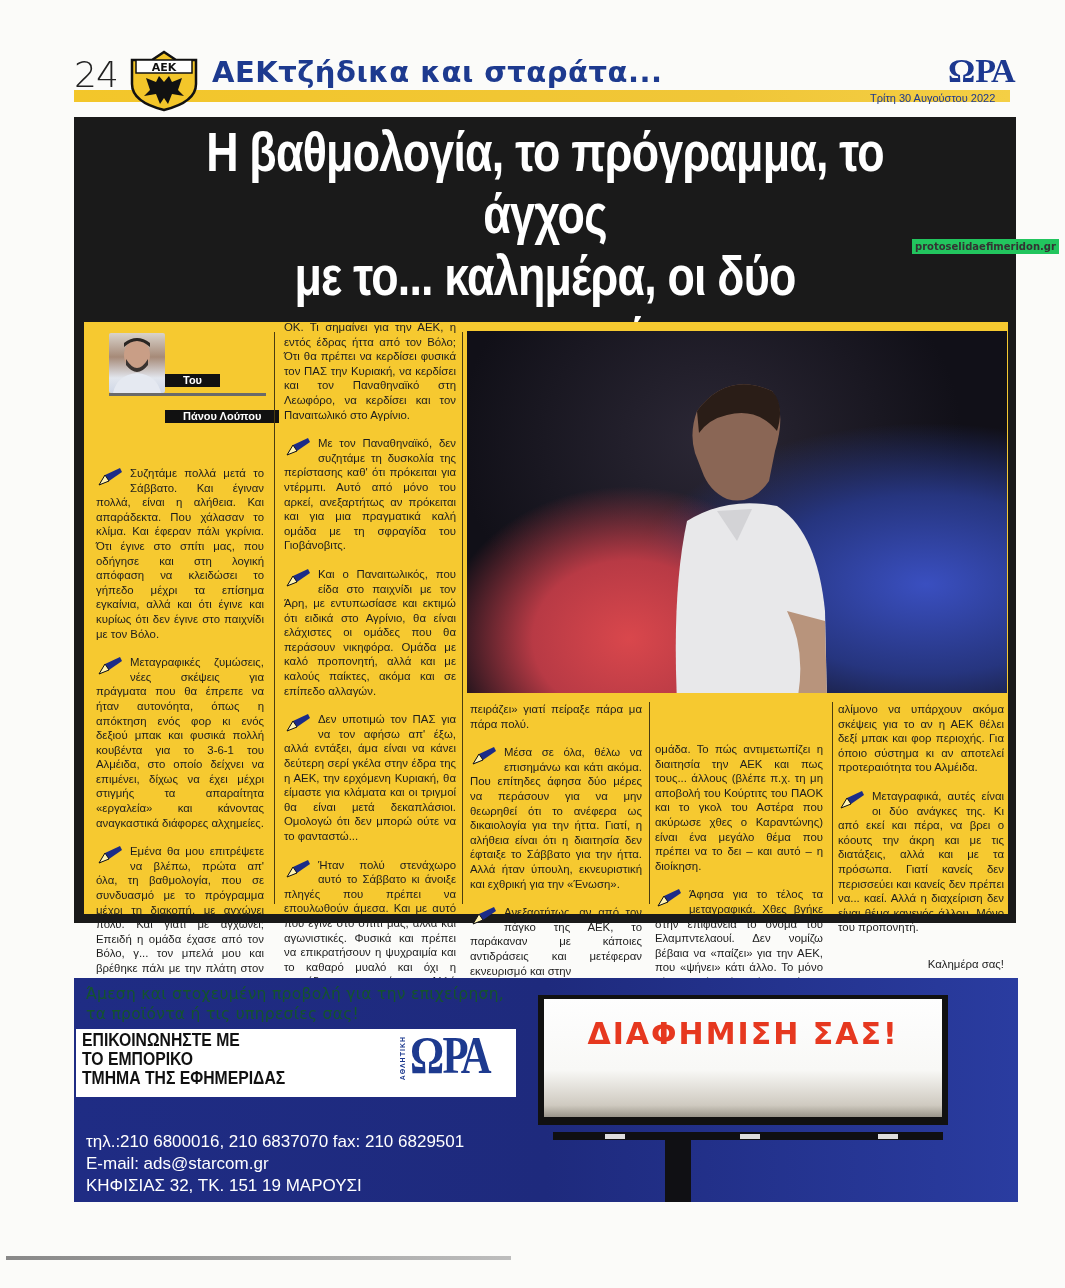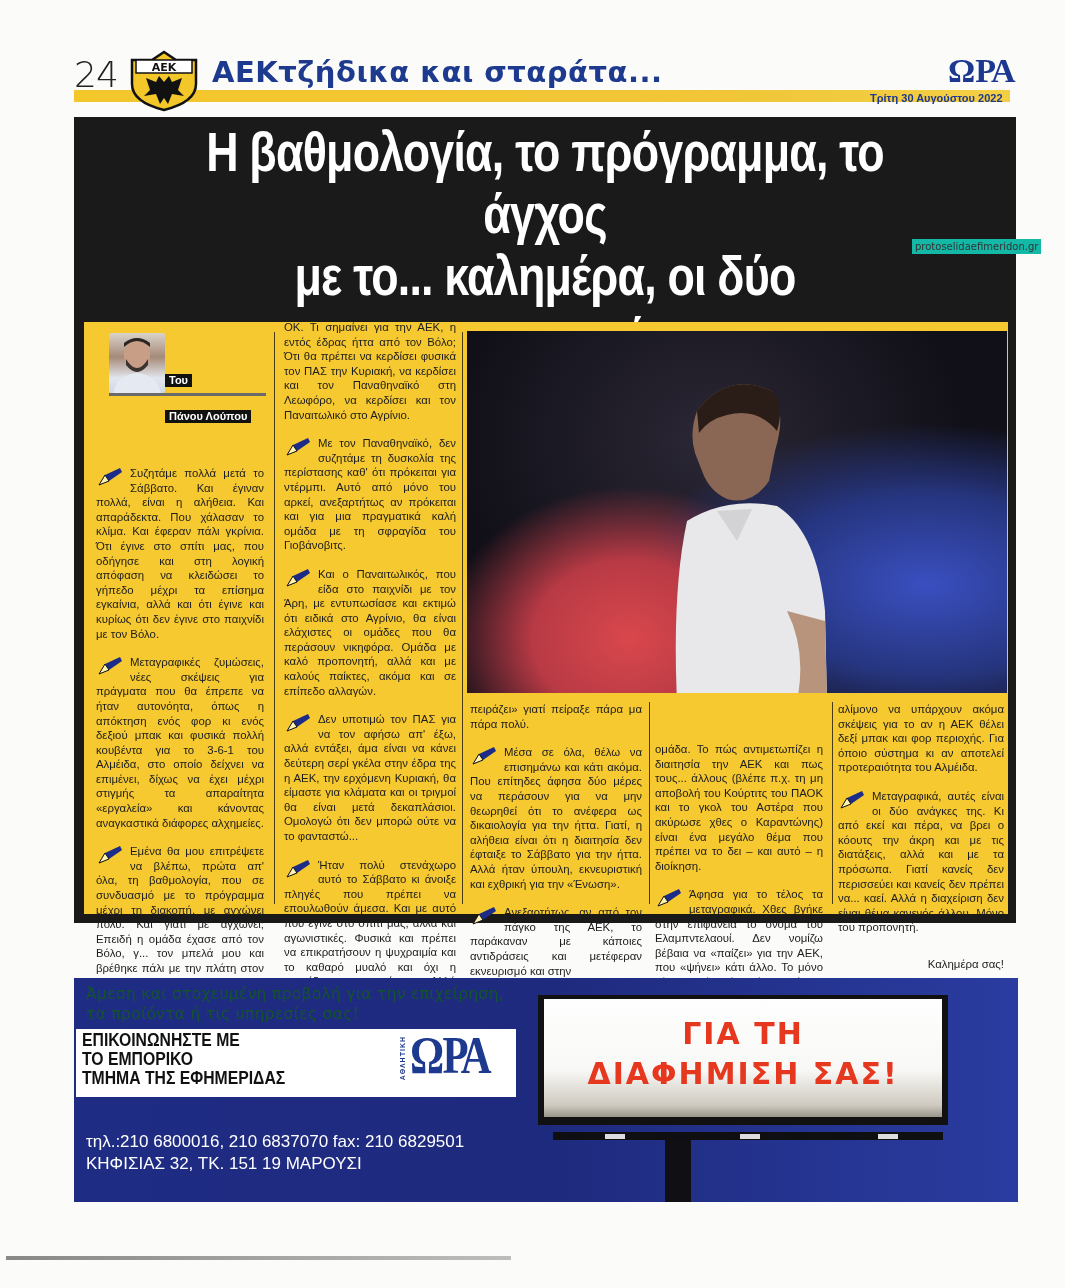--- a/index.html
+++ b/index.html
@@ -5,37 +5,37 @@
   html, body { margin:0; padding:0; }
   body { width:1065px; height:1288px; background:#fbfbf9; position:relative; overflow:hidden; font-family:"Liberation Sans", sans-serif; }
   .abs { position:absolute; }
 
   
   #page-number { left:74px; top:54px; font-size:36px; color:#222; font-family:"DejaVu Sans", sans-serif; font-weight:300; letter-spacing:-1px; }
   #header-bar { left:74px; top:90px; width:936px; height:12px; background:linear-gradient(90deg,#f3c62a,#f0c638 70%,#f4cf45); }
   #club-crest { left:128px; top:50px; width:72px; height:62px; }
   #section-title { left:212px; top:55px; font-size:29px; font-weight:bold; color:#1d3a8f; font-family:"DejaVu Sans", sans-serif; letter-spacing:0.5px; }
   #masthead-logo { left:948px; top:52px; font-size:34px; font-weight:bold; color:#1c3890; font-family:"Liberation Serif", serif; }
-  #issue-date { left:870px; top:92px; font-size:11px; font-weight:bold; color:#1c3890; }
+  #issue-date { left:870px; top:92px; font-size:11px; font-weight:normal; color:#1c3890; }
 
   
   #headline-box { left:74px; top:117px; width:942px; height:806px; background:#1a1a1a; }
   #headline { left:80px; top:121px; width:930px; text-align:center; color:#fff; font-family:"Liberation Sans", sans-serif; font-weight:bold; font-size:56px; line-height:62px; transform:scaleX(0.80); transform-origin:center top; letter-spacing:-1px; }
-  #watermark { left:912px; top:239px; background:#14b8a6; color:#333; font-size:10px; font-weight:normal; padding:2px 3px; font-family:"DejaVu Sans", sans-serif; }
+  #watermark { left:912px; top:239px; background:#22c55e; color:#333; font-size:10px; font-weight:bold; padding:2px 3px; font-family:"DejaVu Sans", sans-serif; }
 
   #yellow-panel { left:84px; top:322px; width:924px; height:592px; background:#f6c930; }
 
   .col { position:absolute; font-size:11.4px; line-height:14.6px; color:#1d1d1d; text-align:justify; font-family:"Liberation Sans", sans-serif; }
   .col p { margin:0 0 14px 0; }
   .pen { display:inline-block; width:28px; height:22px; float:left; margin:0 6px 0 0; }
   .divider { position:absolute; width:1px; background:#4a3c10; }
 
   #author-photo { left:109px; top:333px; width:56px; height:60px; background:linear-gradient(180deg,#d9d3cb 0%,#a68a78 40%,#e2e6ee 75%,#cfd7e6 100%); border-radius:2px; overflow:hidden; }
   #author-box { left:165px; top:370px; }
-  .author-line { display:inline-block; background:#111; color:#fff; font-size:11px; font-weight:bold; padding:0 4px; line-height:13px; }
+  .author-line { display:inline-block; background:#111; color:#fff; font-size:11px; font-weight:bold; padding:0 18px; line-height:13px; }
   #author-rule { left:109px; top:393px; width:157px; height:3px; background:#6a6a6a; }
 
   #coach-photo { left:467px; top:331px; width:540px; height:362px; background:radial-gradient(ellipse at 30% 85%,#d9474c 0%,#b83a45 18%,transparent 35%), radial-gradient(ellipse at 85% 70%,#3a4fc0 0%,#26357f 25%,transparent 45%), radial-gradient(ellipse at 45% 30%,#2b2735 0%,#111018 60%), #0d0c12; overflow:hidden; }
   #coach-figure { position:absolute; left:190px; top:40px; width:170px; height:330px; }
 
   
   #ad-box { left:74px; top:978px; width:944px; height:224px; background:linear-gradient(90deg,#1f2c84,#1e2a7d 50%,#2a3ca0); }
   #ad-tagline { left:86px; top:984px; color:#14532d; font-size:15.5px; line-height:20px; font-family:"DejaVu Sans", sans-serif; letter-spacing:0.3px; }
   #ad-white-strip { left:76px; top:1029px; width:440px; height:68px; background:#fff; }
   #ad-contact-heading { left:82px; top:1031px; font-size:17.5px; line-height:19px; font-weight:bold; color:#111; transform:scaleX(0.9); transform-origin:left top; }
@@ -183,27 +183,27 @@
 <div class="abs" id="ad-white-strip"></div>
 <div class="abs" id="ad-contact-heading">
   <div>ΕΠΙΚΟΙΝΩΝΗΣΤΕ ΜΕ</div>
   <div>ΤΟ ΕΜΠΟΡΙΚΟ</div>
   <div>ΤΜΗΜΑ ΤΗΣ ΕΦΗΜΕΡΙΔΑΣ</div>
 </div>
 <div class="abs" id="ad-logo-side">ΑΘΛΗΤΙΚΗ</div>
 <div class="abs" id="ad-logo-text">ΩΡΑ</div>
 <div class="abs" id="ad-contact">
   <div>τηλ.:210 6800016, 210 6837070 fax: 210 6829501</div>
+  <div>E-mail:  ads@starcom.gr</div>
   <div>ΚΗΦΙΣΙΑΣ 32, ΤΚ. 151 19 ΜΑΡΟΥΣΙ</div>
 </div>
 
 <div class="abs" id="billboard"></div>
 <div class="abs" id="billboard-face"></div>
 <div class="abs" id="billboard-text">
-  <div>ΓΙΑ ΤΗ</div>
   <div>ΔΙΑΦΗΜΙΣΗ ΣΑΣ!</div>
 </div>
 <div class="abs" id="billboard-base"></div>
 <div class="lamp" style="left:605px;"></div>
 <div class="lamp" style="left:740px;"></div>
 <div class="lamp" style="left:878px;"></div>
 <div class="abs" id="billboard-pole"></div>
 
 <div class="abs" id="bottom-rule"></div>
 

